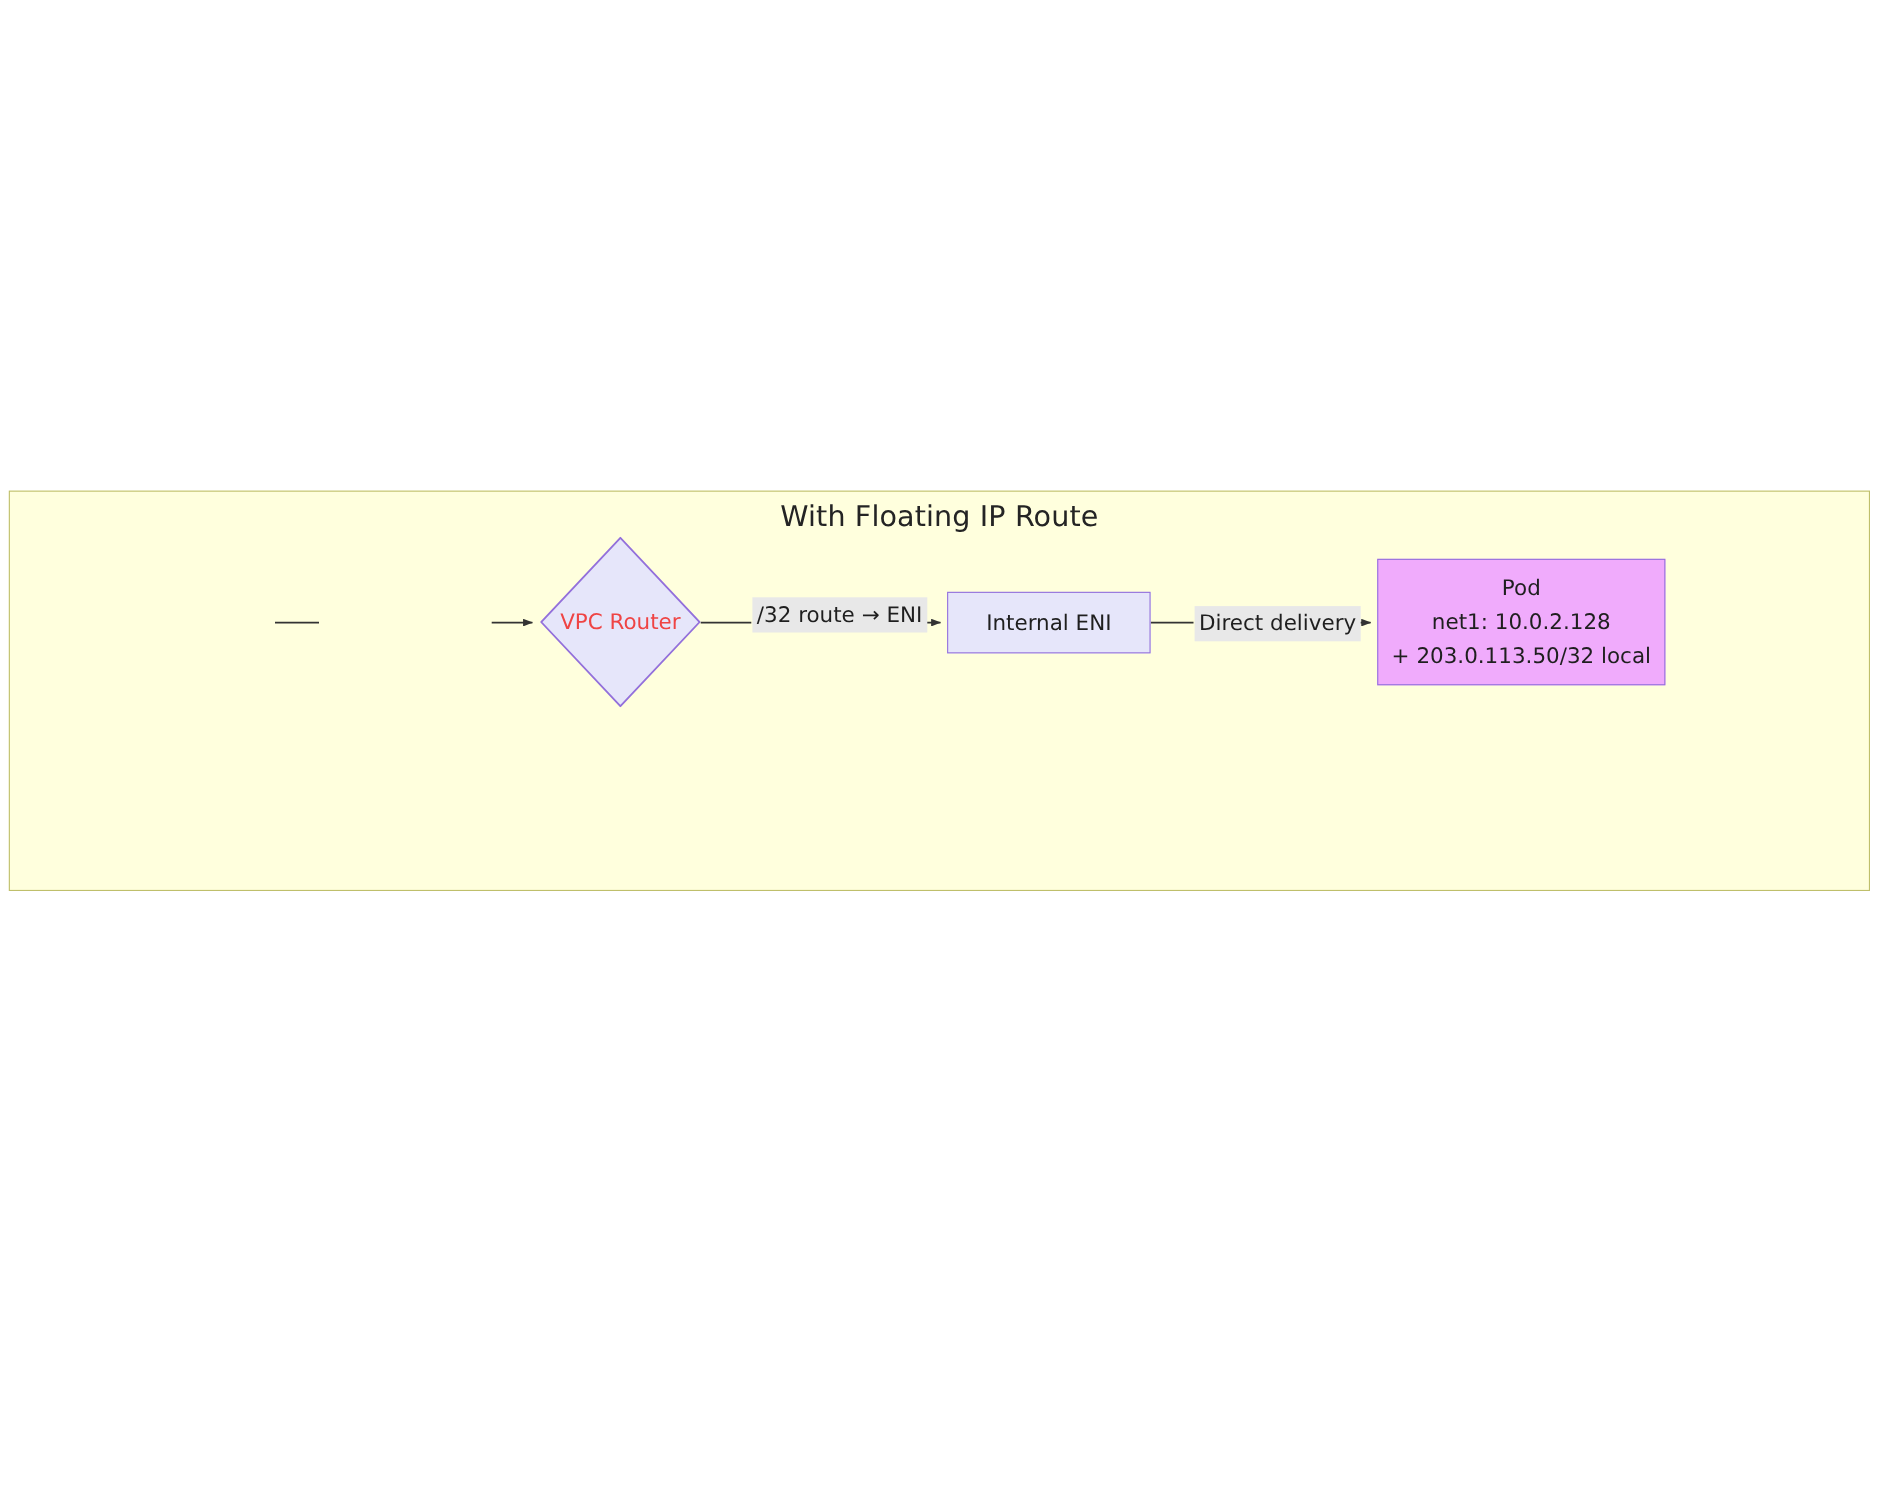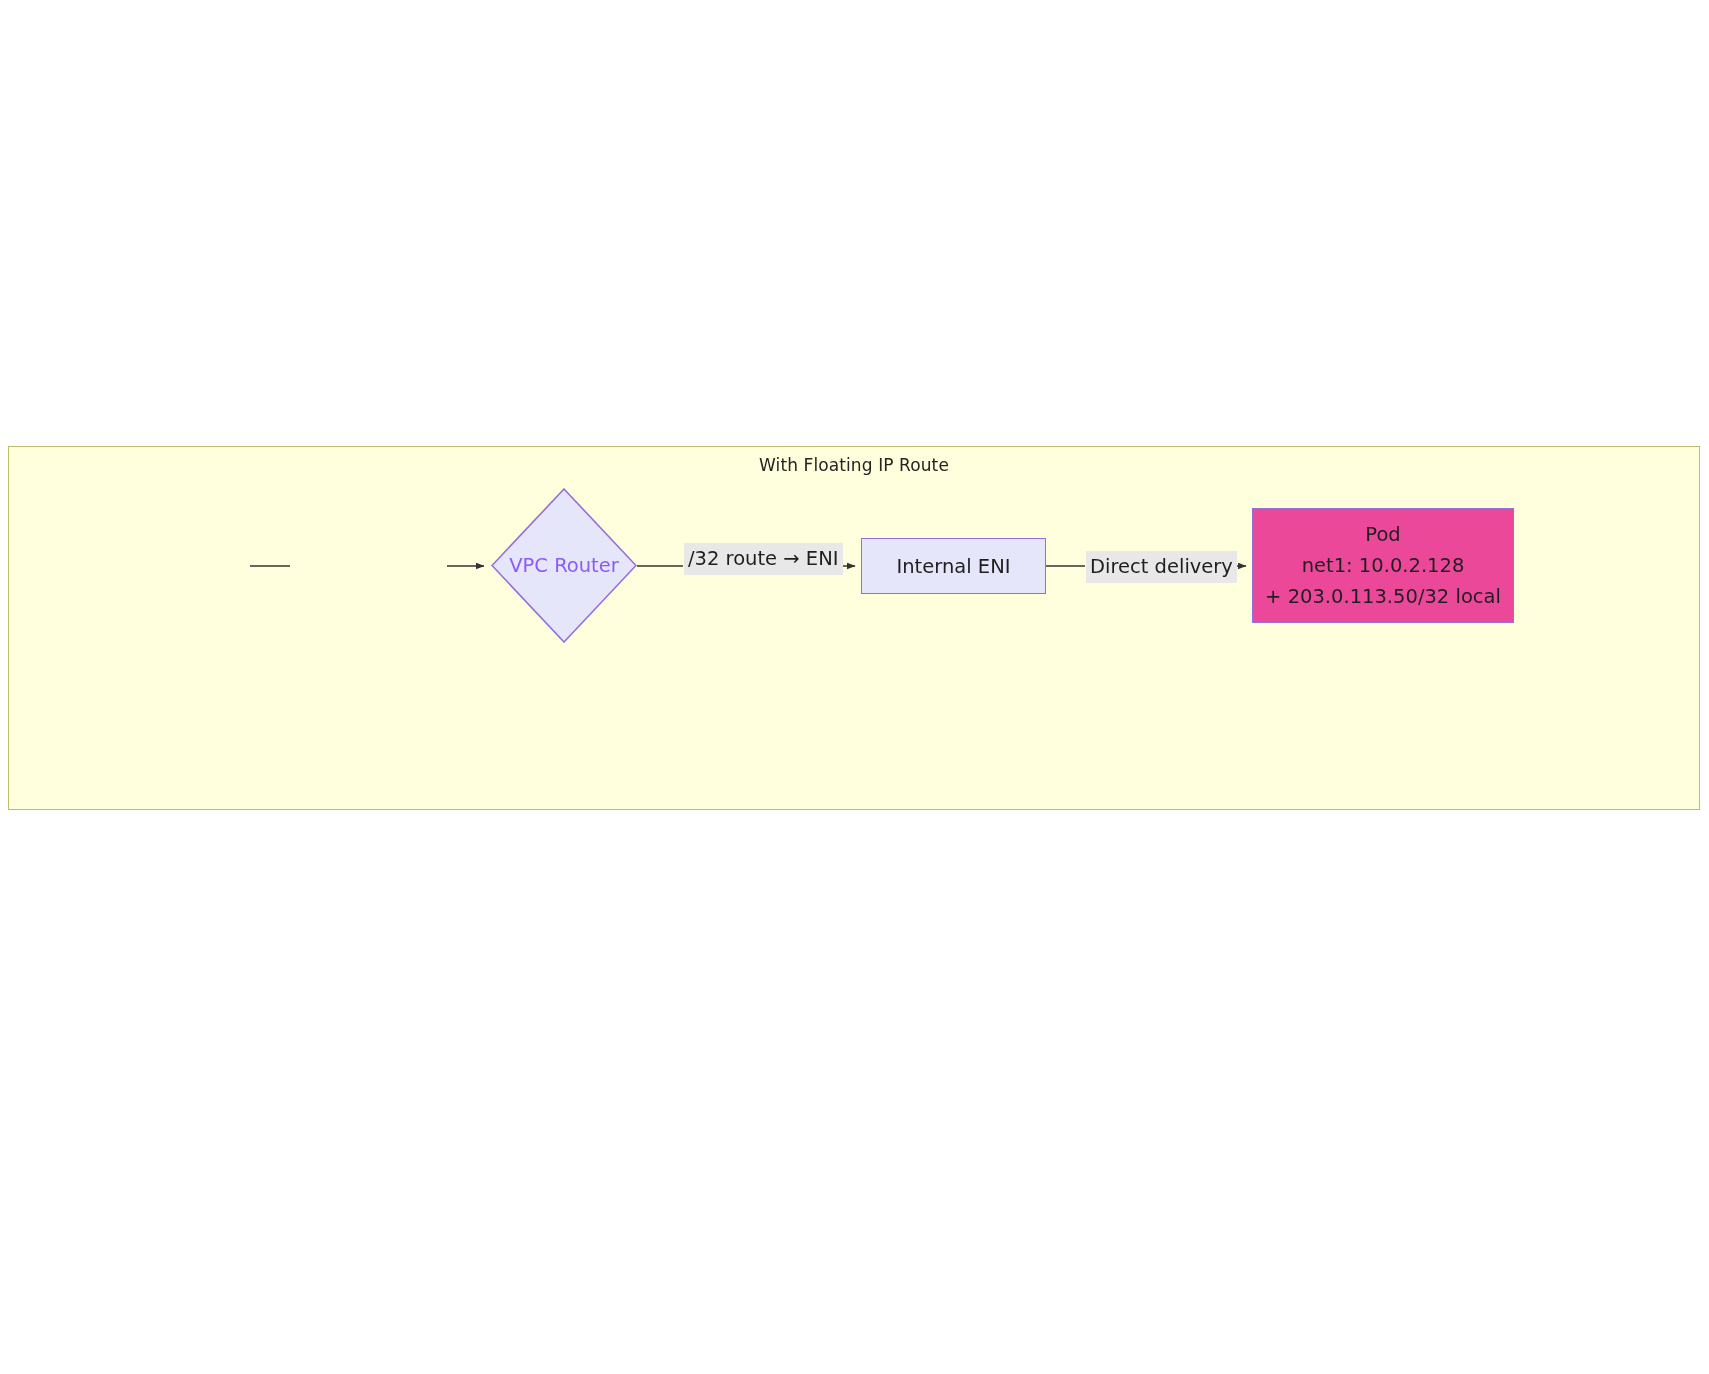--- a/index.html
+++ b/index.html
@@ -31,42 +31,42 @@
     background: #ffffdd;
     border: 1.4px solid #bfbf6b;
     box-sizing: border-box;
   }
   .subgraph-title {
     position: absolute;
     top: 8px;
     left: 0;
     width: 100%;
     text-align: center;
-    font-size: 17px;
+    font-size: 26px;
     color: #242424;
     letter-spacing: .1px;
   }
 
   
   .node {
     position: absolute;
     box-sizing: border-box;
     background: #e6e6fa;
     border: 1.3px solid #9370db;
     display: flex;
     flex-direction: column;
     align-items: center;
     justify-content: center;
     font-size: 19.5px;
     line-height: 31px;
     color: #1f1f1f;
     text-align: center;
   }
   .node.green {
-    background: #ec4899;
+    background: #f0abfc;
     border-color: #9370db;
   }
 
   #node-internal-service { left: 52px;  top: 519px; width: 198px; height: 94px; }
   #node-secondary-eni    { left: 861px; top: 538px; width: 185px; height: 56px; }
   #node-pod             { left: 1252px; top: 508px; width: 262px; height: 115px; }
   #node-result          { left: 1256px; top: 683px; width: 255px; height: 88px; }
 
   
   #node-vpc-router {
@@ -79,21 +79,21 @@
     align-items: center;
     justify-content: center;
   }
   #node-vpc-router .diamond-shape {
     position: absolute;
     inset: 0;
   }
   #node-vpc-router .diamond-label {
     position: relative;
     font-size: 19.5px;
-    color: #8b5cf6;
+    color: #ef4444;
     white-space: nowrap;
   }
 
   
   .edge-svg {
     position: absolute;
     left: 0;
     top: 0;
     width: 1709px;
     height: 1374px;

